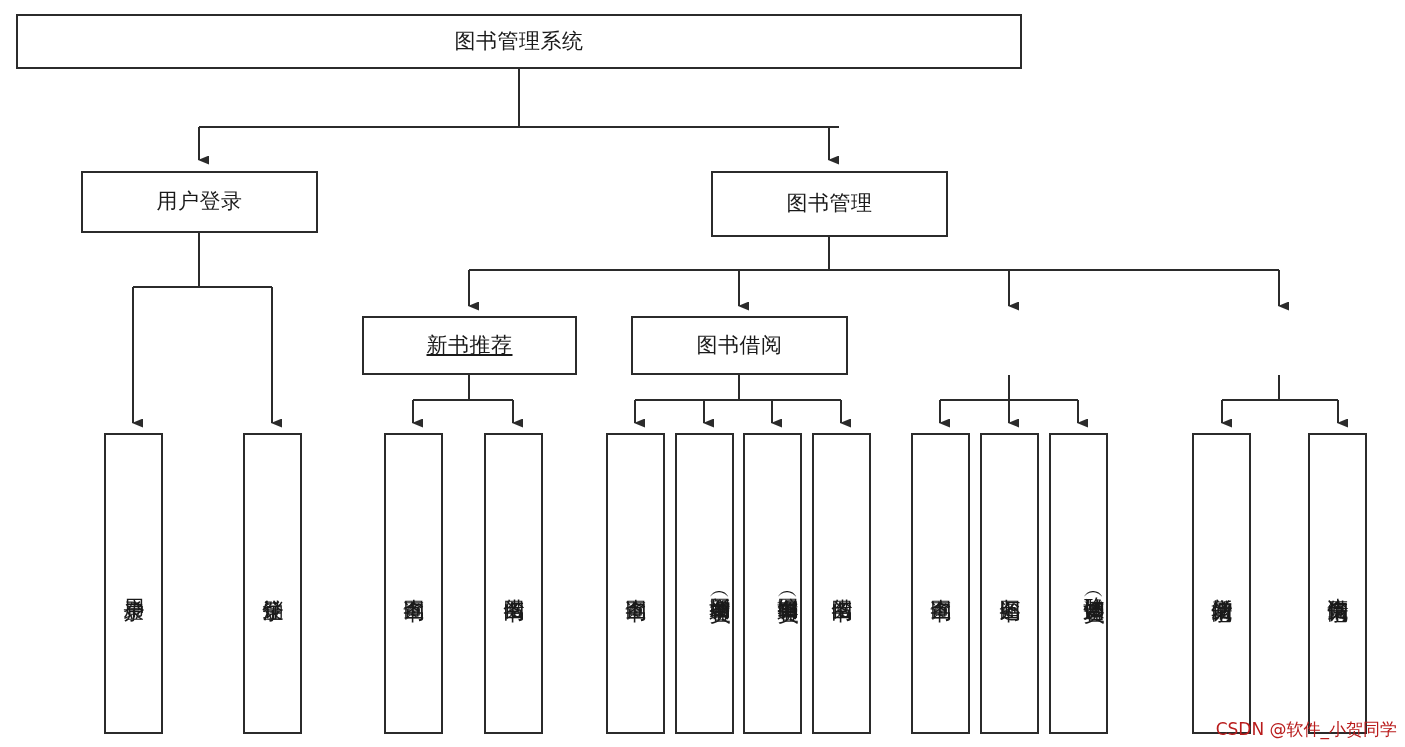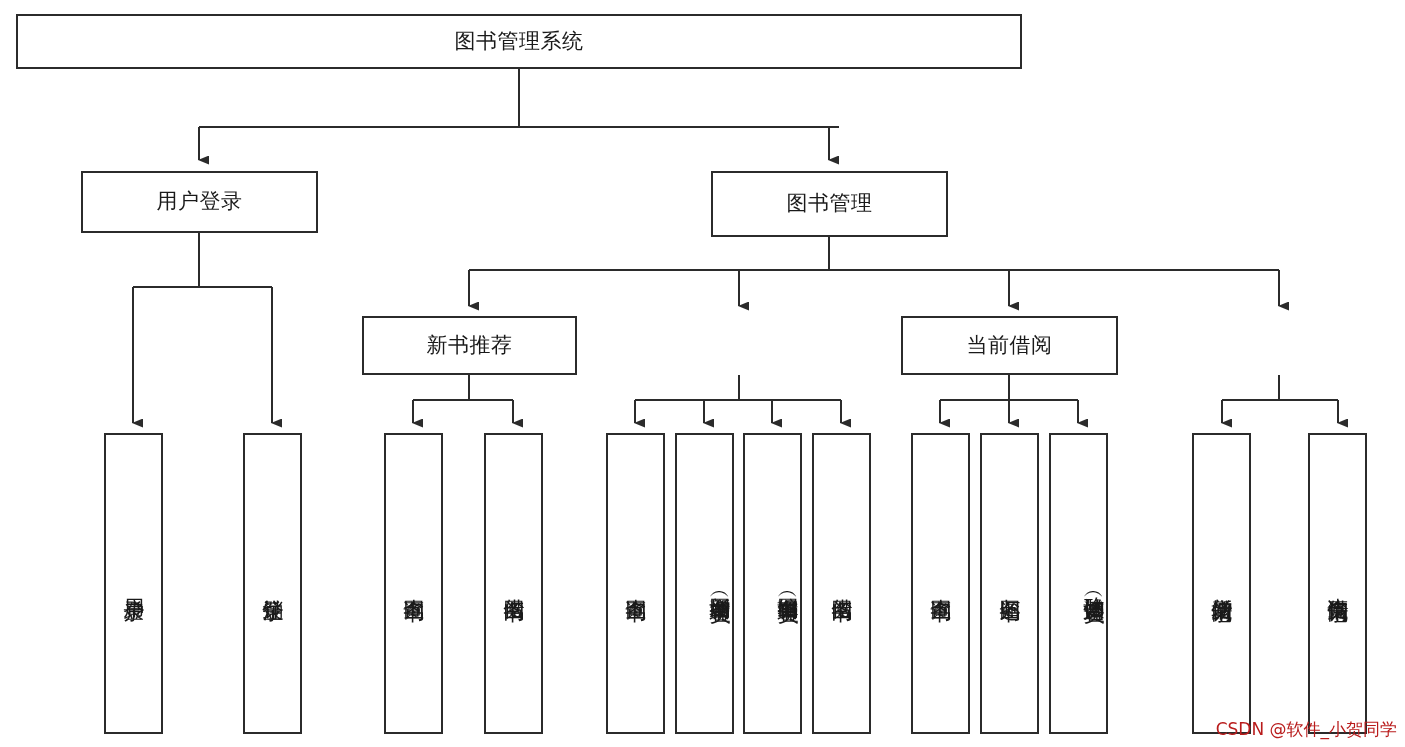--- a/index.html
+++ b/index.html
@@ -132,25 +132,25 @@
     <span>图书管理系统</span>
   </div>
 
   <div class="node-box node-h" style="left:81px; top:171px; width:237px; height:62px;">
     <span>用户登录</span>
   </div>
   <div class="node-box node-h" style="left:711px; top:171px; width:237px; height:66px;">
     <span>图书管理</span>
   </div>
 
-  <div class="node-box node-h" style="left:362px; top:316px; width:215px; height:59px;">
+  <div class="node-box node-h" style="left:362px; top:316px; width:215px; height:59px;text-decoration:underline;">
     <span>新书推荐</span>
   </div>
-  <div class="node-box node-h" style="left:901px; top:316px; width:217px; height:59px;">
-    <span>当前借阅</span>
+  <div class="node-box node-h" style="left:631px; top:316px; width:217px; height:59px;">
+    <span>图书借阅</span>
   </div>
 
   <div class="node-box node-v v-mid" style="left:104px; top:433px; width:59px; height:301px;">
     <span>用户登录</span>
   </div>
   <div class="node-box node-v v-mid" style="left:243px; top:433px; width:59px; height:301px;">
     <span>注销登录</span>
   </div>
 
   <div class="node-box node-v v-mid" style="left:384px; top:433px; width:59px; height:301px;">

